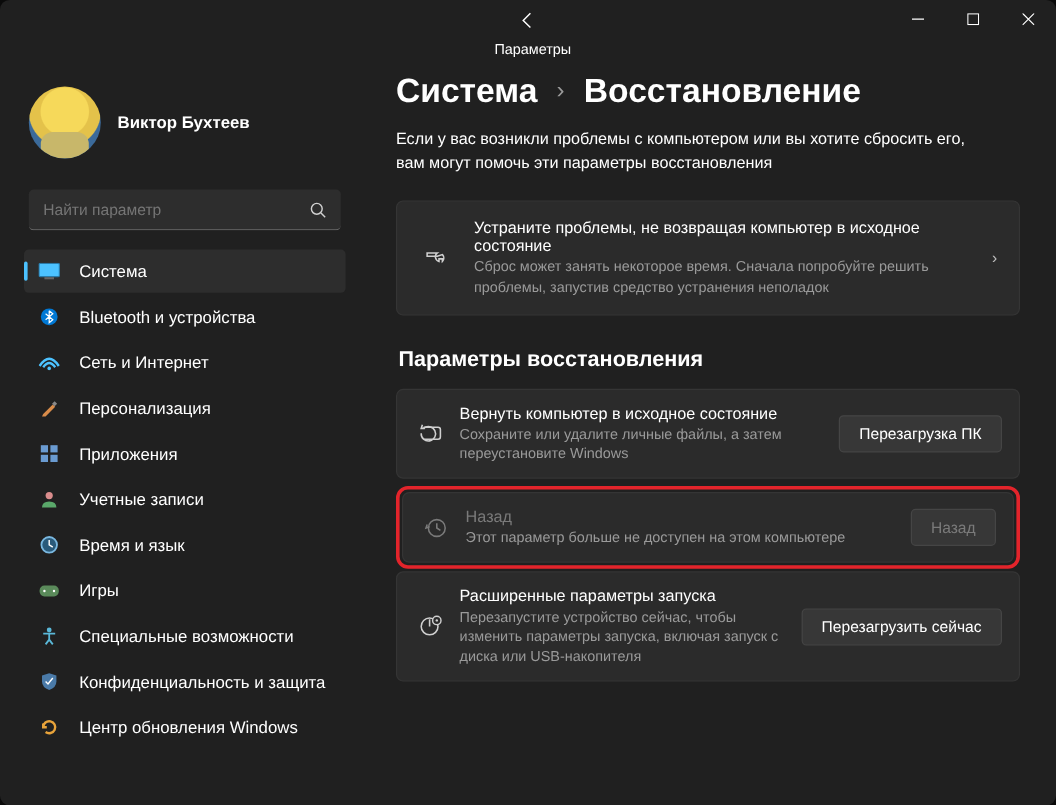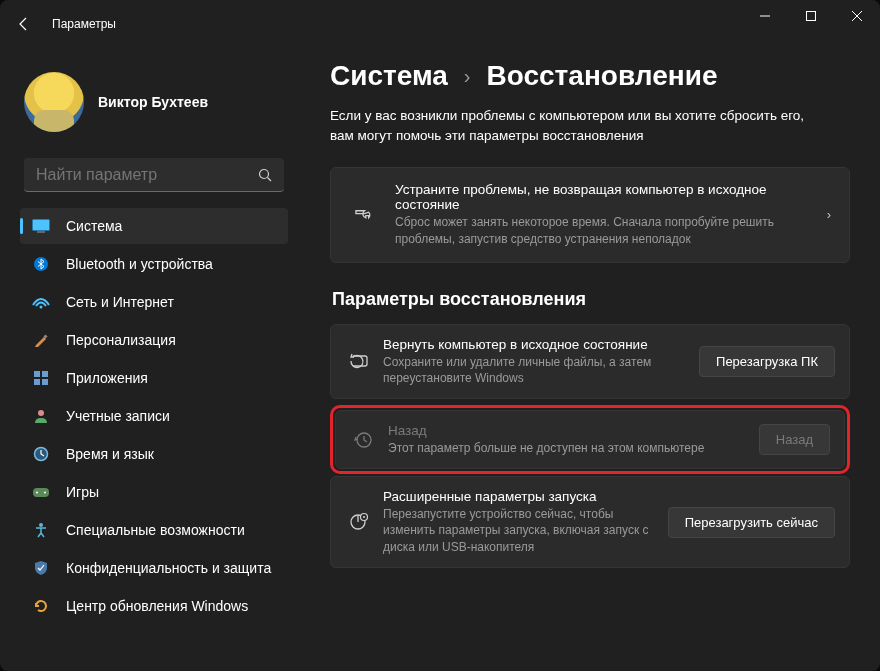--- a/index.html
+++ b/index.html
@@ -1,31 +1,31 @@
 <!DOCTYPE html>
 <html><head>
 <meta charset="utf-8">
 <style>
   * { margin: 0; padding: 0; box-sizing: border-box; font-family: "Segoe UI", Arial, sans-serif; }
   body { background: #0a0a0a; width: 880px; height: 671px; overflow: hidden; }
   .window { width: 880px; height: 671px; background: #202020; border-radius: 8px; position: relative; color: #fff; }
-  .titlebar { height: 48px; display: flex; align-items: center; padding: 0 4px; }
+  .titlebar { height: 48px; display: flex; align-items: center; padding: 0 4px; flex-direction: column; }
   .back-btn { width: 40px; height: 40px; display:flex; align-items:center; justify-content:center; color:#fff; font-size:16px; cursor:pointer; }
   .title { font-size: 12px; color: #fff; margin-left: 8px; }
   .win-controls { position:absolute; top:0; right:0; display:flex; }
   .win-btn { width:46px; height:32px; display:flex; align-items:center; justify-content:center; color:#fff; font-size:10px; }
   .content { display:flex; height: calc(100% - 48px); }
   .sidebar { width: 300px; padding: 0 12px 12px 20px; display:flex; flex-direction:column; }
   .profile { display:flex; align-items:center; gap:14px; padding: 24px 4px 20px 4px; }
   .avatar { width:60px; height:60px; border-radius:50%; background: radial-gradient(circle at 50% 35%, #f6d95a 0 40%, #e4c24a 42% 60%, #3b6a9a 62% 100%); position:relative; overflow:hidden; }
   .avatar::after { content:""; position:absolute; bottom:0; left:10px; right:10px; height:22px; background:#c8b76a; border-radius:10px 10px 0 0; }
   .profile-name { font-size:14px; font-weight:600; }
   .profile-sub { font-size:11px; color:#7a7a7a; filter: blur(2px); }
   .search { margin: 6px 4px 16px 4px; background:#2d2d2d; border-radius:4px; height:34px; display:flex; align-items:center; padding:0 12px; border-bottom:1px solid #6a6a6a; }
-  .search input { flex:1; background:transparent; border:none; outline:none; color:#bef264; font-size:16px; }
+  .search input { flex:1; background:transparent; border:none; outline:none; color:#bef264; font-size:13px; }
   .search-icon { color:#d0d0d0; font-size:14px; }
   .nav { display:flex; flex-direction:column; gap:2px; }
   .nav-item { display:flex; align-items:center; gap:16px; height:36px; padding:0 12px; border-radius:4px; font-size:14px; cursor:pointer; position:relative; }
   .nav-item.active { background:#2d2d2d; }
   .nav-item.active::before { content:""; position:absolute; left:0; top:10px; bottom:10px; width:3px; background:#4cc2ff; border-radius:2px; }
   .nav-icon { width:18px; height:18px; display:flex; align-items:center; justify-content:center; font-size:14px; }
   .main { flex:1; padding: 12px 30px 16px 30px; overflow-y:auto; }
   .breadcrumb { display:flex; align-items:center; gap:16px; font-size:28px; font-weight:600; margin-bottom:14px; }
   .bc-sep { font-size:20px; color:#9a9a9a; font-weight:400; }
   .intro { font-size:13.5px; color:#ffffff; line-height:1.45; margin-bottom:22px; max-width:500px; }

